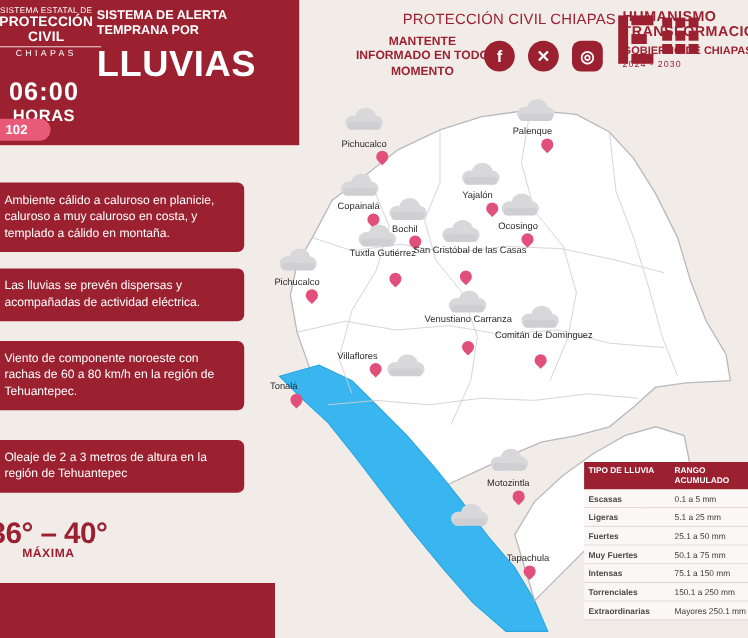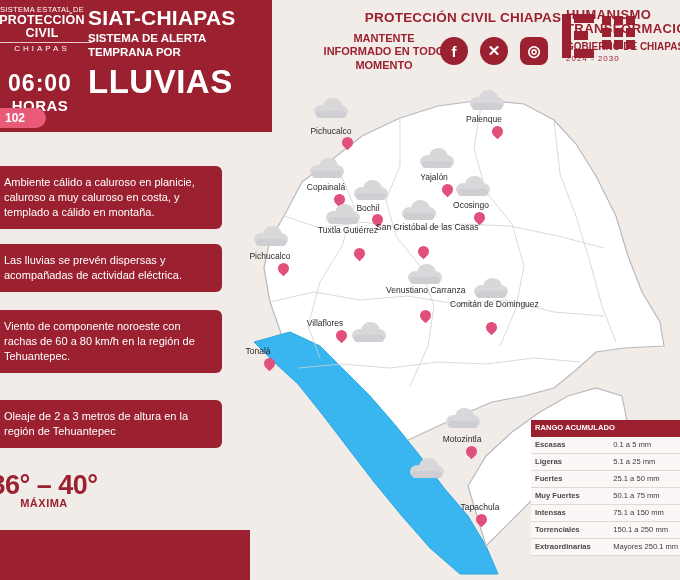--- a/index.html
+++ b/index.html
@@ -37,21 +37,21 @@
 
   .hdr-title{
     position:absolute;left:88px;top:6px;width:184px;color:#fff;text-align:left;
   }
   .hdr-title .t1{font-size:21px;font-weight:bold;letter-spacing:.2px;}
   .hdr-title .t2{font-size:11.5px;font-weight:bold;line-height:1.18;margin-top:2px;}
   .hdr-title .t3{font-size:33px;font-weight:bold;letter-spacing:.5px;margin-top:4px;}
 
   .pc-title{
     position:absolute;left:348px;top:10px;width:230px;text-align:center;
-    color:#9b2030;font-size:13.5px;font-weight:bold;letter-spacing:.2px;
+    color:#9b2030;font-size:13.5px;font-weight:normal;letter-spacing:.2px;
   }
   .pc-sub{
     position:absolute;left:320px;top:32px;width:128px;
     color:#9b2030;font-size:11px;font-weight:bold;line-height:1.22;text-align:center;
   }
   .social{
     position:absolute;left:440px;top:34px;width:128px;height:34px;
     display:flex;gap:12px;align-items:center;
   }
   .sc{width:28px;height:28px;border-radius:50%;background:#9b2030;color:#fff;
@@ -132,21 +132,20 @@
     <div class="l3">CHIAPAS</div>
   </div>
 
   <div class="hour-box">
     <div class="hh">06:00</div>
     <div class="hlabel">HORAS</div>
   </div>
   <div class="pill">102</div>
 
   <div class="hdr-title">
-    <div class="t1">SIAT-CHIAPAS</div>
     <div class="t2">SISTEMA DE ALERTA TEMPRANA POR</div>
     <div class="t3">LLUVIAS</div>
   </div>
 
   <div class="pc-title">PROTECCIÓN CIVIL CHIAPAS</div>
   <div class="pc-sub">MANTENTE INFORMADO EN TODO MOMENTO</div>
 
   <div class="social">
     <div class="sc">f</div>
     <div class="sc">✕</div>
@@ -340,20 +339,21 @@
         <i class="b"></i>
         <i class="c"></i>
         <i class="d"></i>
       </div>
     <div class="city" style="left:224px;top:406px;width:64px;">Tapachula</div>
     <div class="pin" style="left:252px;top:418px;"></div>
   </div>
 
   <div class="legend">
     <div class="lhead">
+      <div class="c1">TIPO DE LLUVIA</div>
       <div class="c2">RANGO ACUMULADO</div>
     </div>
     <div class="lrow">
       <div class="c1">Escasas</div>
       <div class="c2">0.1 a 5 mm</div>
     </div>
     <div class="lrow">
       <div class="c1">Ligeras</div>
       <div class="c2">5.1 a 25 mm</div>
     </div>

